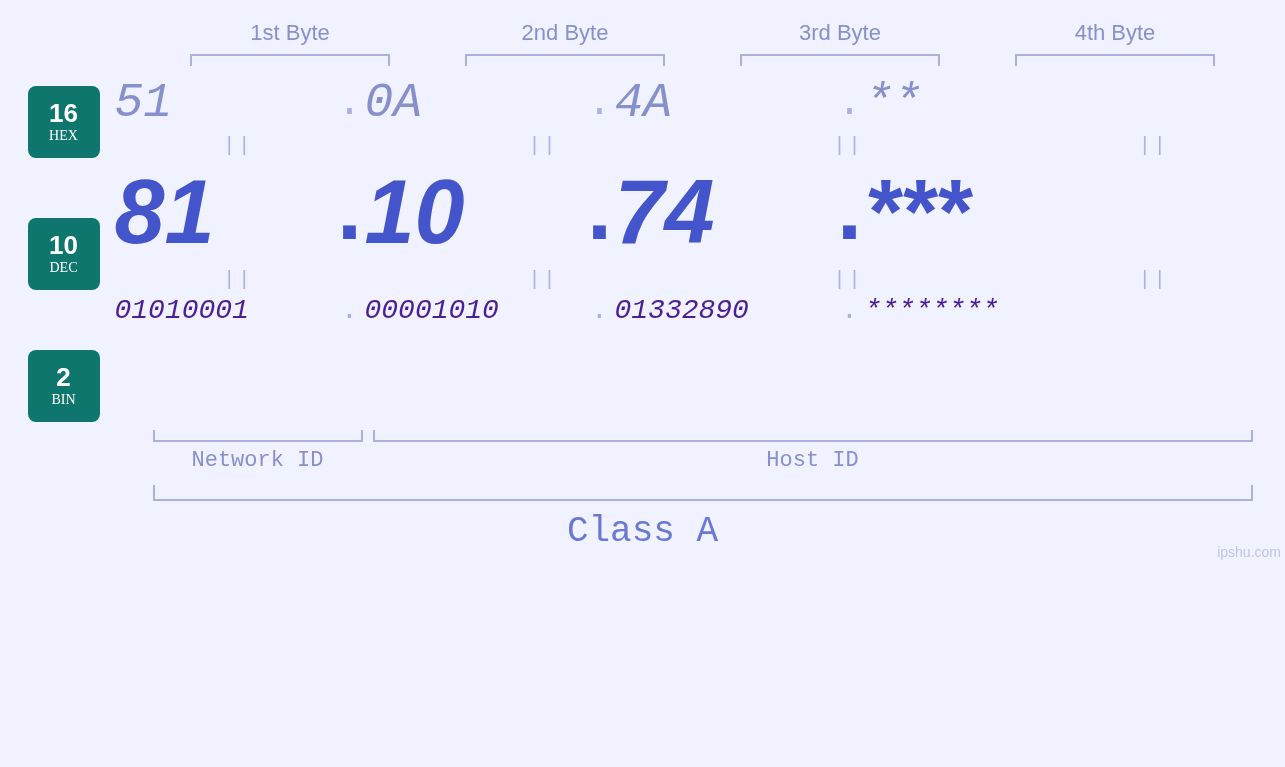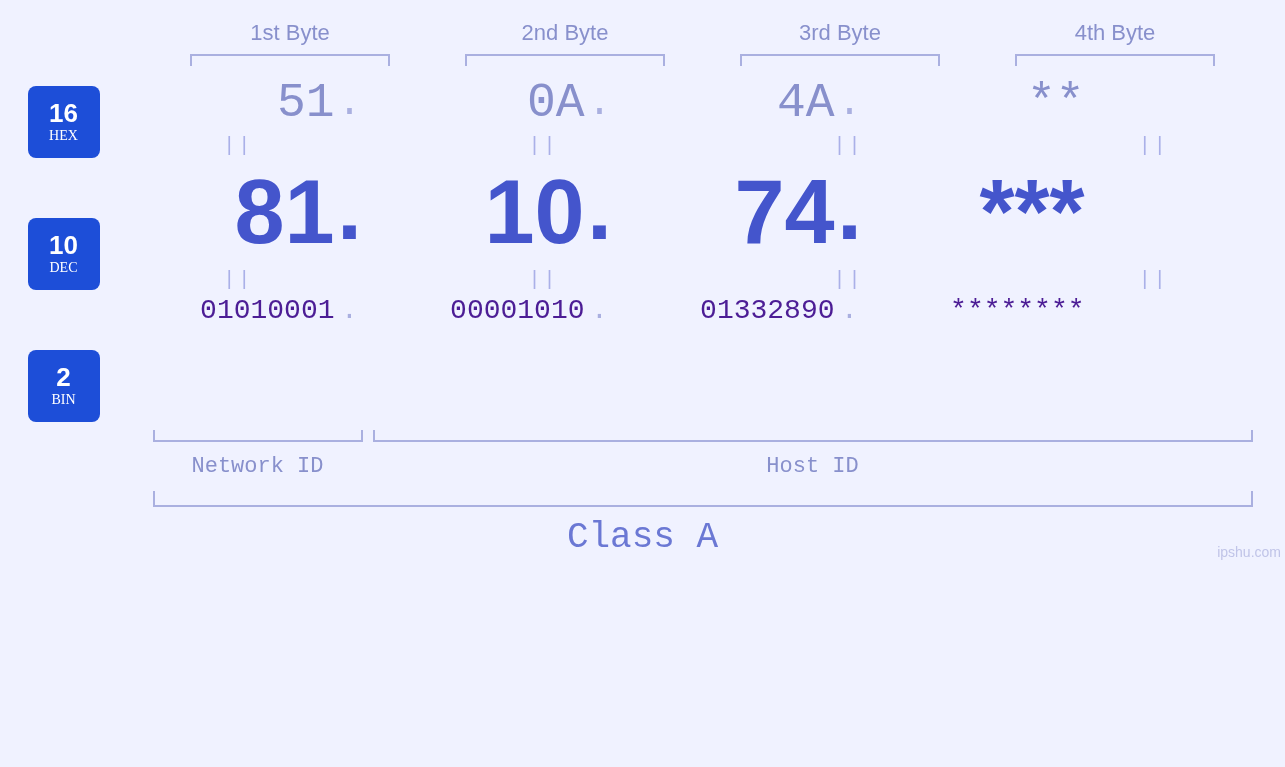--- a/index.html
+++ b/index.html
@@ -70,21 +70,21 @@
     .left-labels {
       display: flex;
       flex-direction: column;
       align-items: center;
       margin-right: 15px;
       margin-top: 10px;
       gap: 60px;
     }
 
     .base-badge {
-      background: #1d4ed8;
+      background: #0f766e;
       color: white;
       width: 72px;
       height: 72px;
       border-radius: 8px;
       display: flex;
       flex-direction: column;
       align-items: center;
       justify-content: center;
     }
 
@@ -128,22 +128,23 @@
       width: 220px;
       text-align: center;
       letter-spacing: 3px;
     }
 
     
     .byte-cell {
       width: 220px;
       display: flex;
       align-items: center;
-      justify-content: flex-end;
+      justify-content: flex-start;
       position: relative;
+      font-style: italic;
     }
 
     .hex-val {
       color: #8890cc;
       font-size: 48px;
       font-weight: normal;
       text-align: center;
     }
 
     .dec-val {
@@ -217,21 +218,21 @@
       height: 12px;
       border-bottom: 2px solid #aab0e0;
       border-left: 2px solid #aab0e0;
       border-right: 2px solid #aab0e0;
       margin-left: 10px;
     }
 
     .id-labels {
       display: flex;
       flex-direction: row;
-      margin-top: 12px;
+      margin-top: 6px;
     }
 
     .network-id-label {
       width: 210px;
       text-align: center;
       color: #8890cc;
       font-size: 22px;
     }
 
     .host-id-label {

